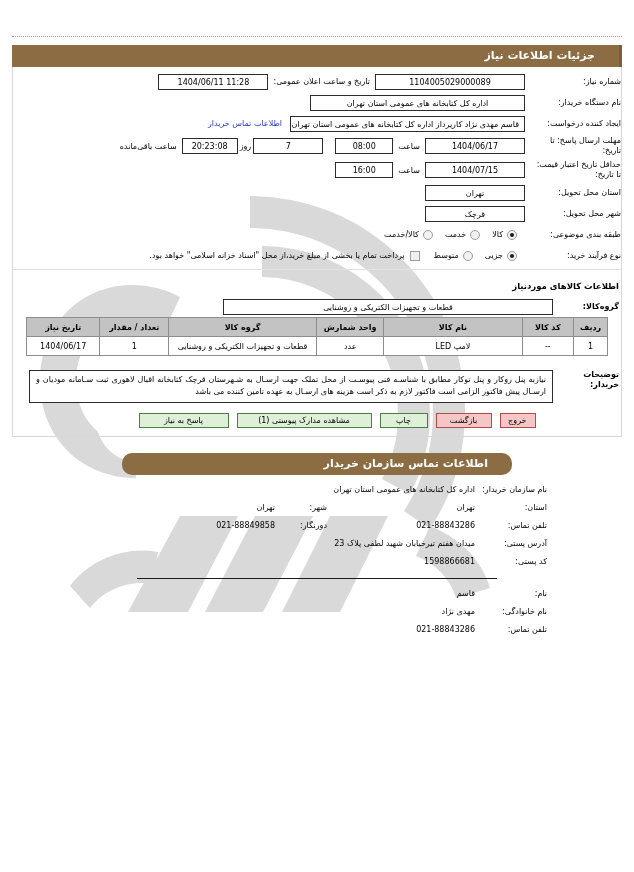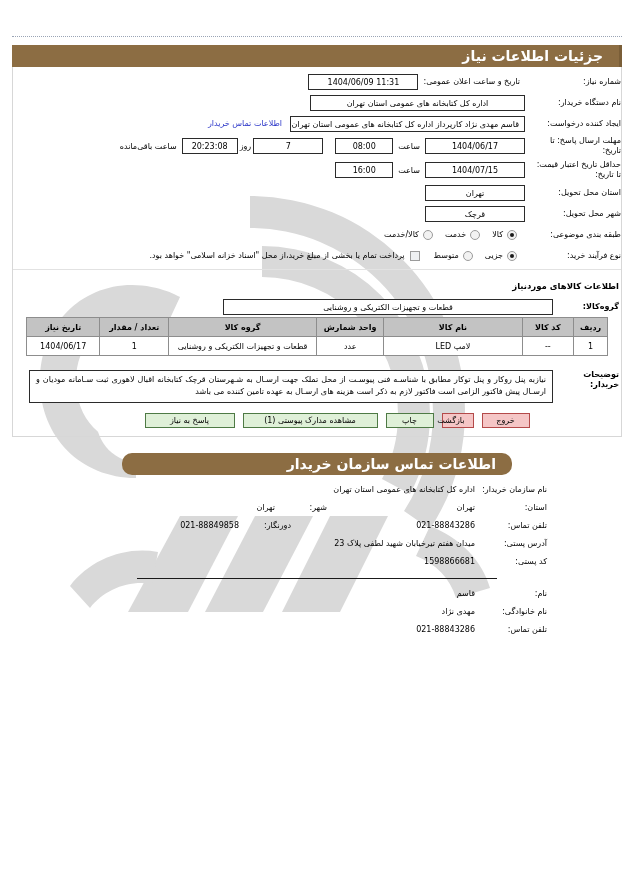--- a/index.html
+++ b/index.html
@@ -39,24 +39,24 @@
     margin-top: 36px;
     border-top: 1px dotted #9aa4b5;
     height: 0;
   }
 
   
   .section-bar {
     background: #8c6d43;
     color: #ffffff;
     font-weight: bold;
-    font-size: 14px;
+    font-size: 11px;
     height: 22px;
     line-height: 22px;
-    padding: 0 16px;
+    padding: 0 24px;
     margin-top: 8px;
     text-align: right;
     border-right: 3px solid #7a5e38;
     box-sizing: border-box;
   }
   .section-bar.contact-bar {
     width: 390px;
     margin: 16px auto 0 auto;
     border-right: none;
     border-radius: 10px;
@@ -225,41 +225,41 @@
     text-align: center;
     box-sizing: border-box;
     cursor: pointer;
     white-space: nowrap;
   }
   .btn.green { background: #dff0d8; border: 1px solid #4e7a45; }
   .btn.red   { background: #f5c6c6; border: 1px solid #b44a4a; }
   .btn.w-respond { width: 90px; }
   .btn.w-docs    { width: 135px; }
   .btn.w-print   { width: 48px; }
-  .btn.w-back    { width: 32px; }
-  .btn.w-exit    { width: 48px; }
+  .btn.w-back    { width: 56px; }
+  .btn.w-exit    { width: 36px; }
 
   
   .contact {
     width: 460px;
     margin: 10px auto 0 auto;
     font-size: 8px;
   }
   .c-row {
     display: flex;
     align-items: center;
     margin-bottom: 9px;
   }
   .c-lbl {
     width: 72px; flex: 0 0 72px;
     text-align: right; padding-left: 6px;
     box-sizing: border-box;
   }
   .c-val { width: 148px; flex: 0 0 148px; text-align: right; }
-  .c-val.ltr { direction: ltr; text-align: right; margin-left: 36px; }
+  .c-val.ltr { direction: ltr; text-align: right; }
   .c-lbl2 { width: 52px; flex: 0 0 52px; text-align: right; padding-left: 6px; box-sizing: border-box; }
   .c-val2 { width: 110px; flex: 0 0 110px; text-align: right; }
   .c-val2.ltr { direction: ltr; text-align: right; }
 
   .hr-black {
     width: 360px;
     margin: 12px auto 0 auto;
     border-top: 1px solid #1a1a1a;
   }
   .creator-head {
@@ -293,22 +293,23 @@
   <div class="content">
 
     <div class="top-rule"></div>
 
     <div class="section-bar">جزئیات اطلاعات نیاز</div>
 
     <div class="panel">
 
       <div class="row">
         <div class="lbl">شماره نیاز:</div>
+        <div class="fld num">1104005029000089</div>
         <div class="mini-lbl">تاریخ و ساعت اعلان عمومی:</div>
-        <div class="fld announce">1404/06/09 11:31</div>
+        <div class="fld announce">1404/06/11 11:28</div>
       </div>
 
       <div class="row">
         <div class="lbl">نام دستگاه خریدار:</div>
         <div class="fld org">اداره کل  کتابخانه های عمومی  استان تهران</div>
       </div>
 
       <div class="row">
         <div class="lbl">ایجاد کننده درخواست:</div>
         <div class="fld creator">قاسم مهدی نژاد کارپرداز اداره کل  کتابخانه های عمومی  استان تهران</div>

